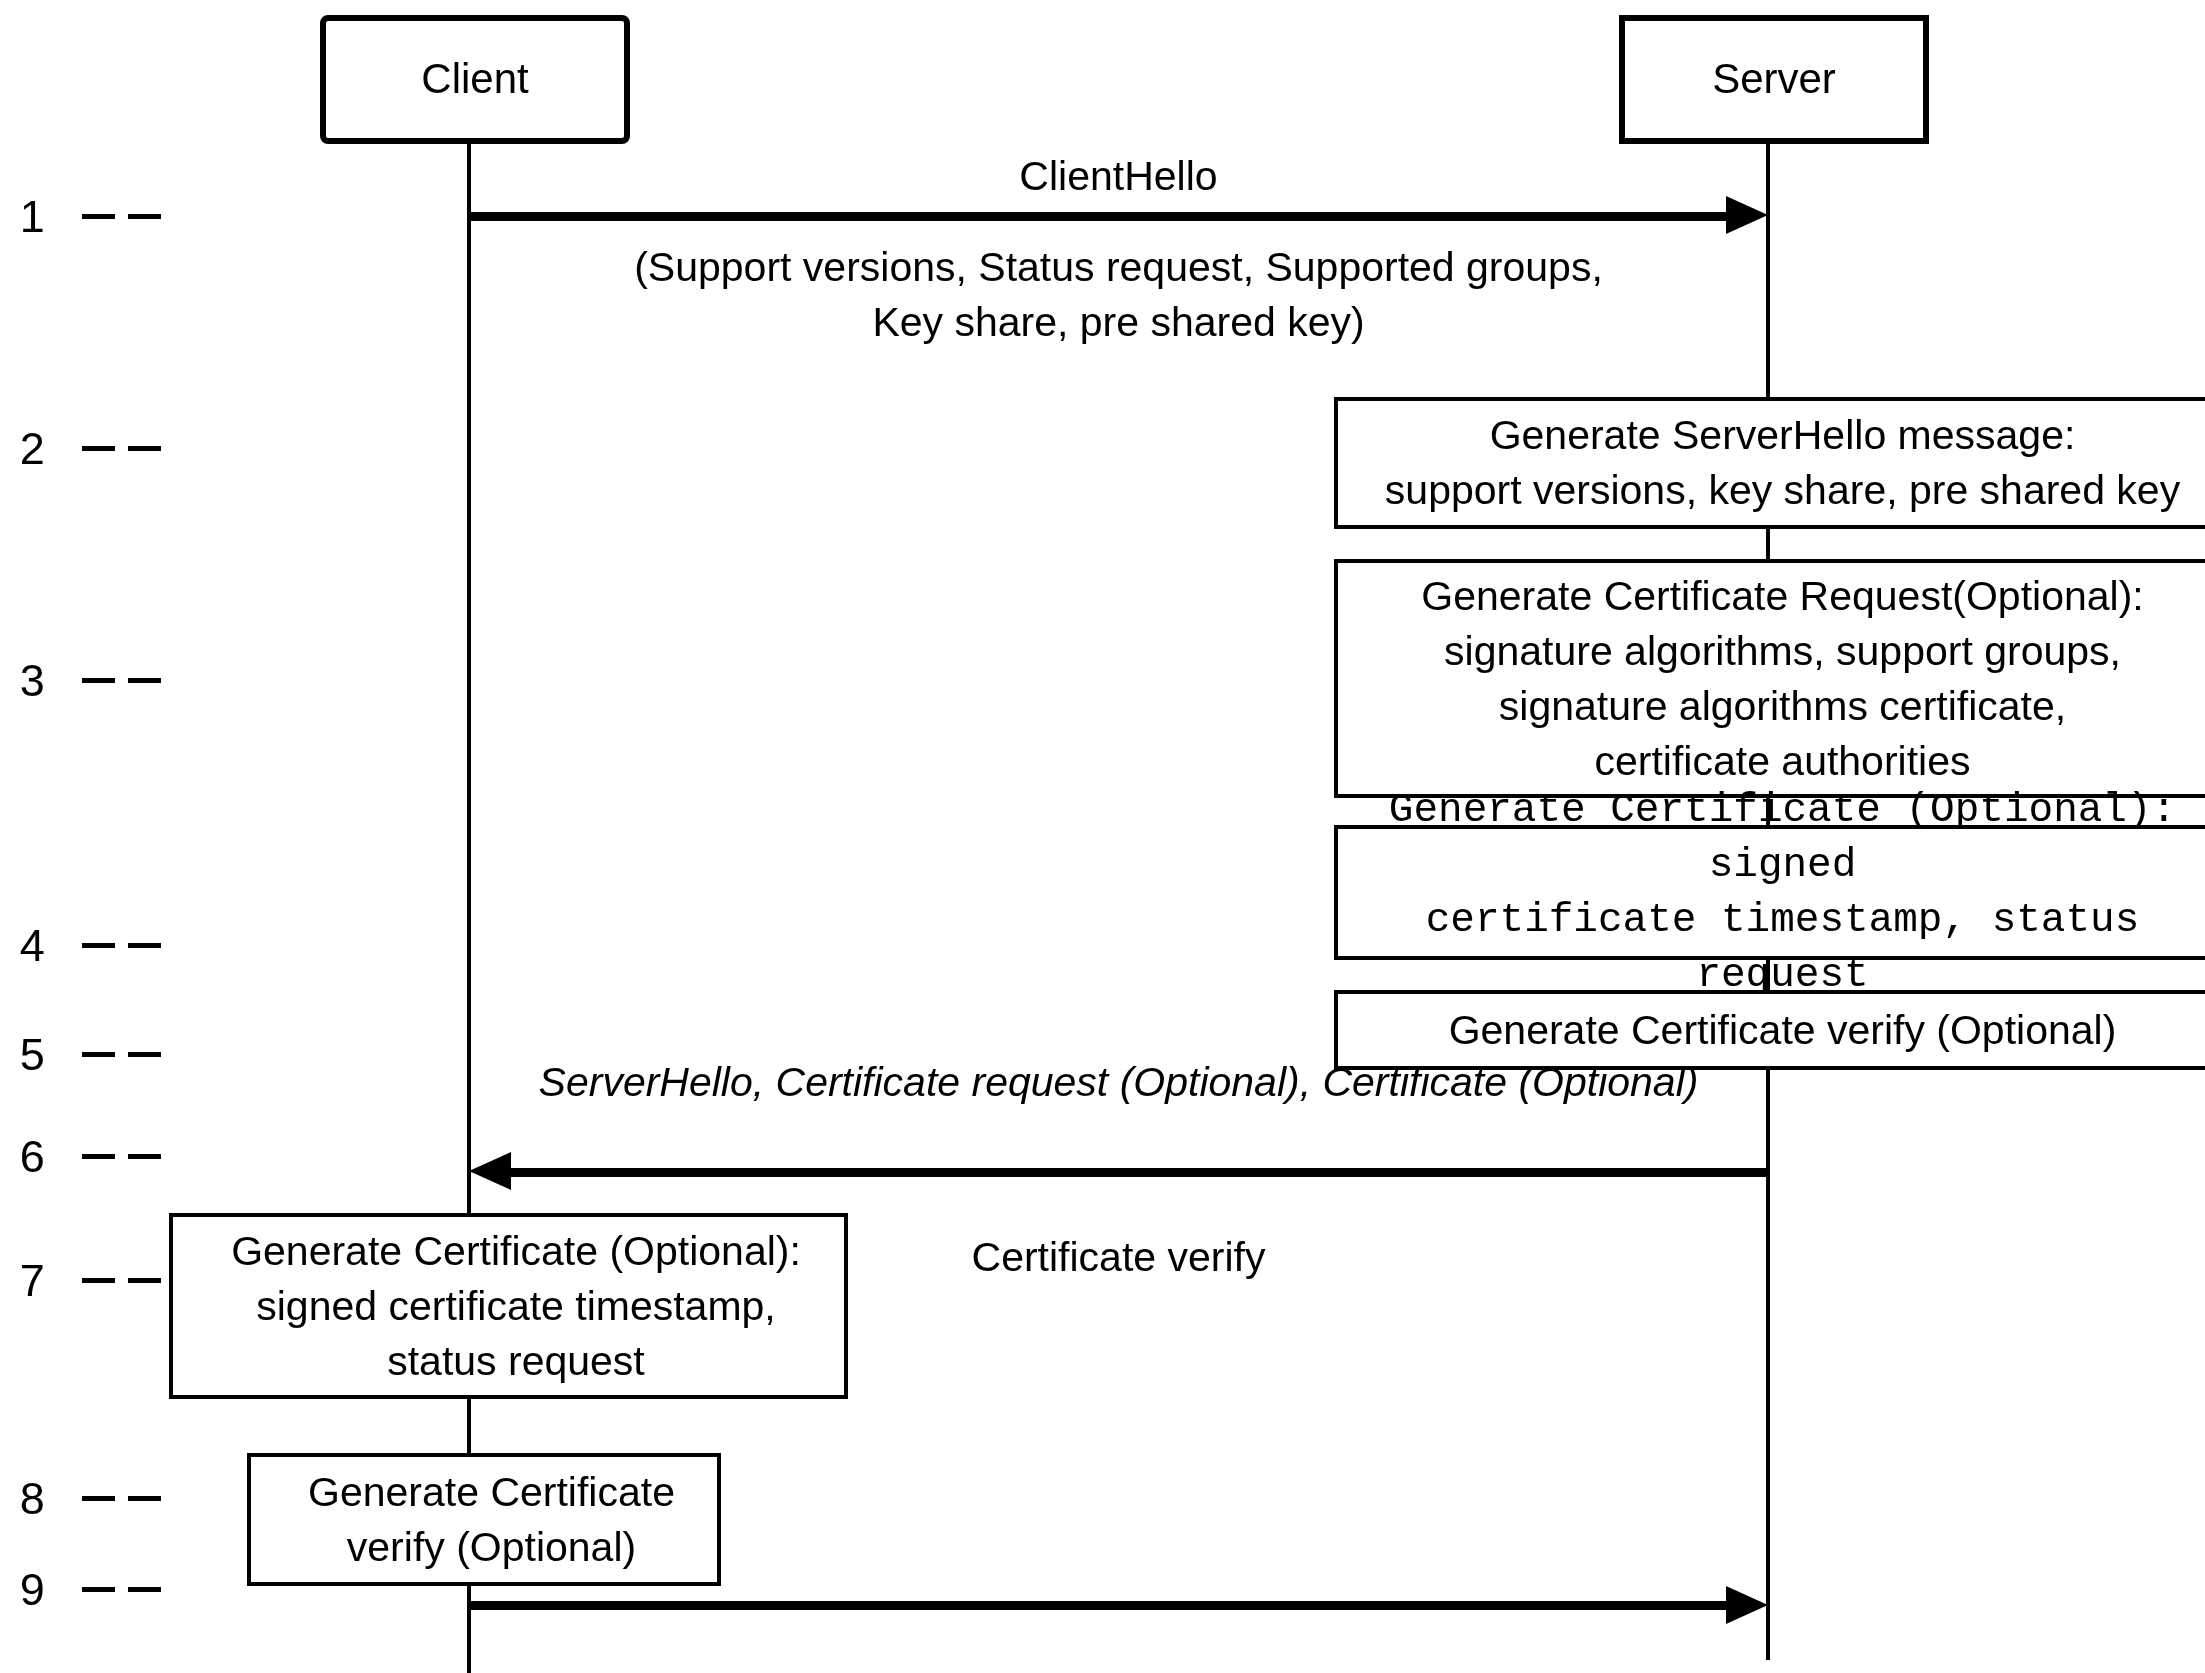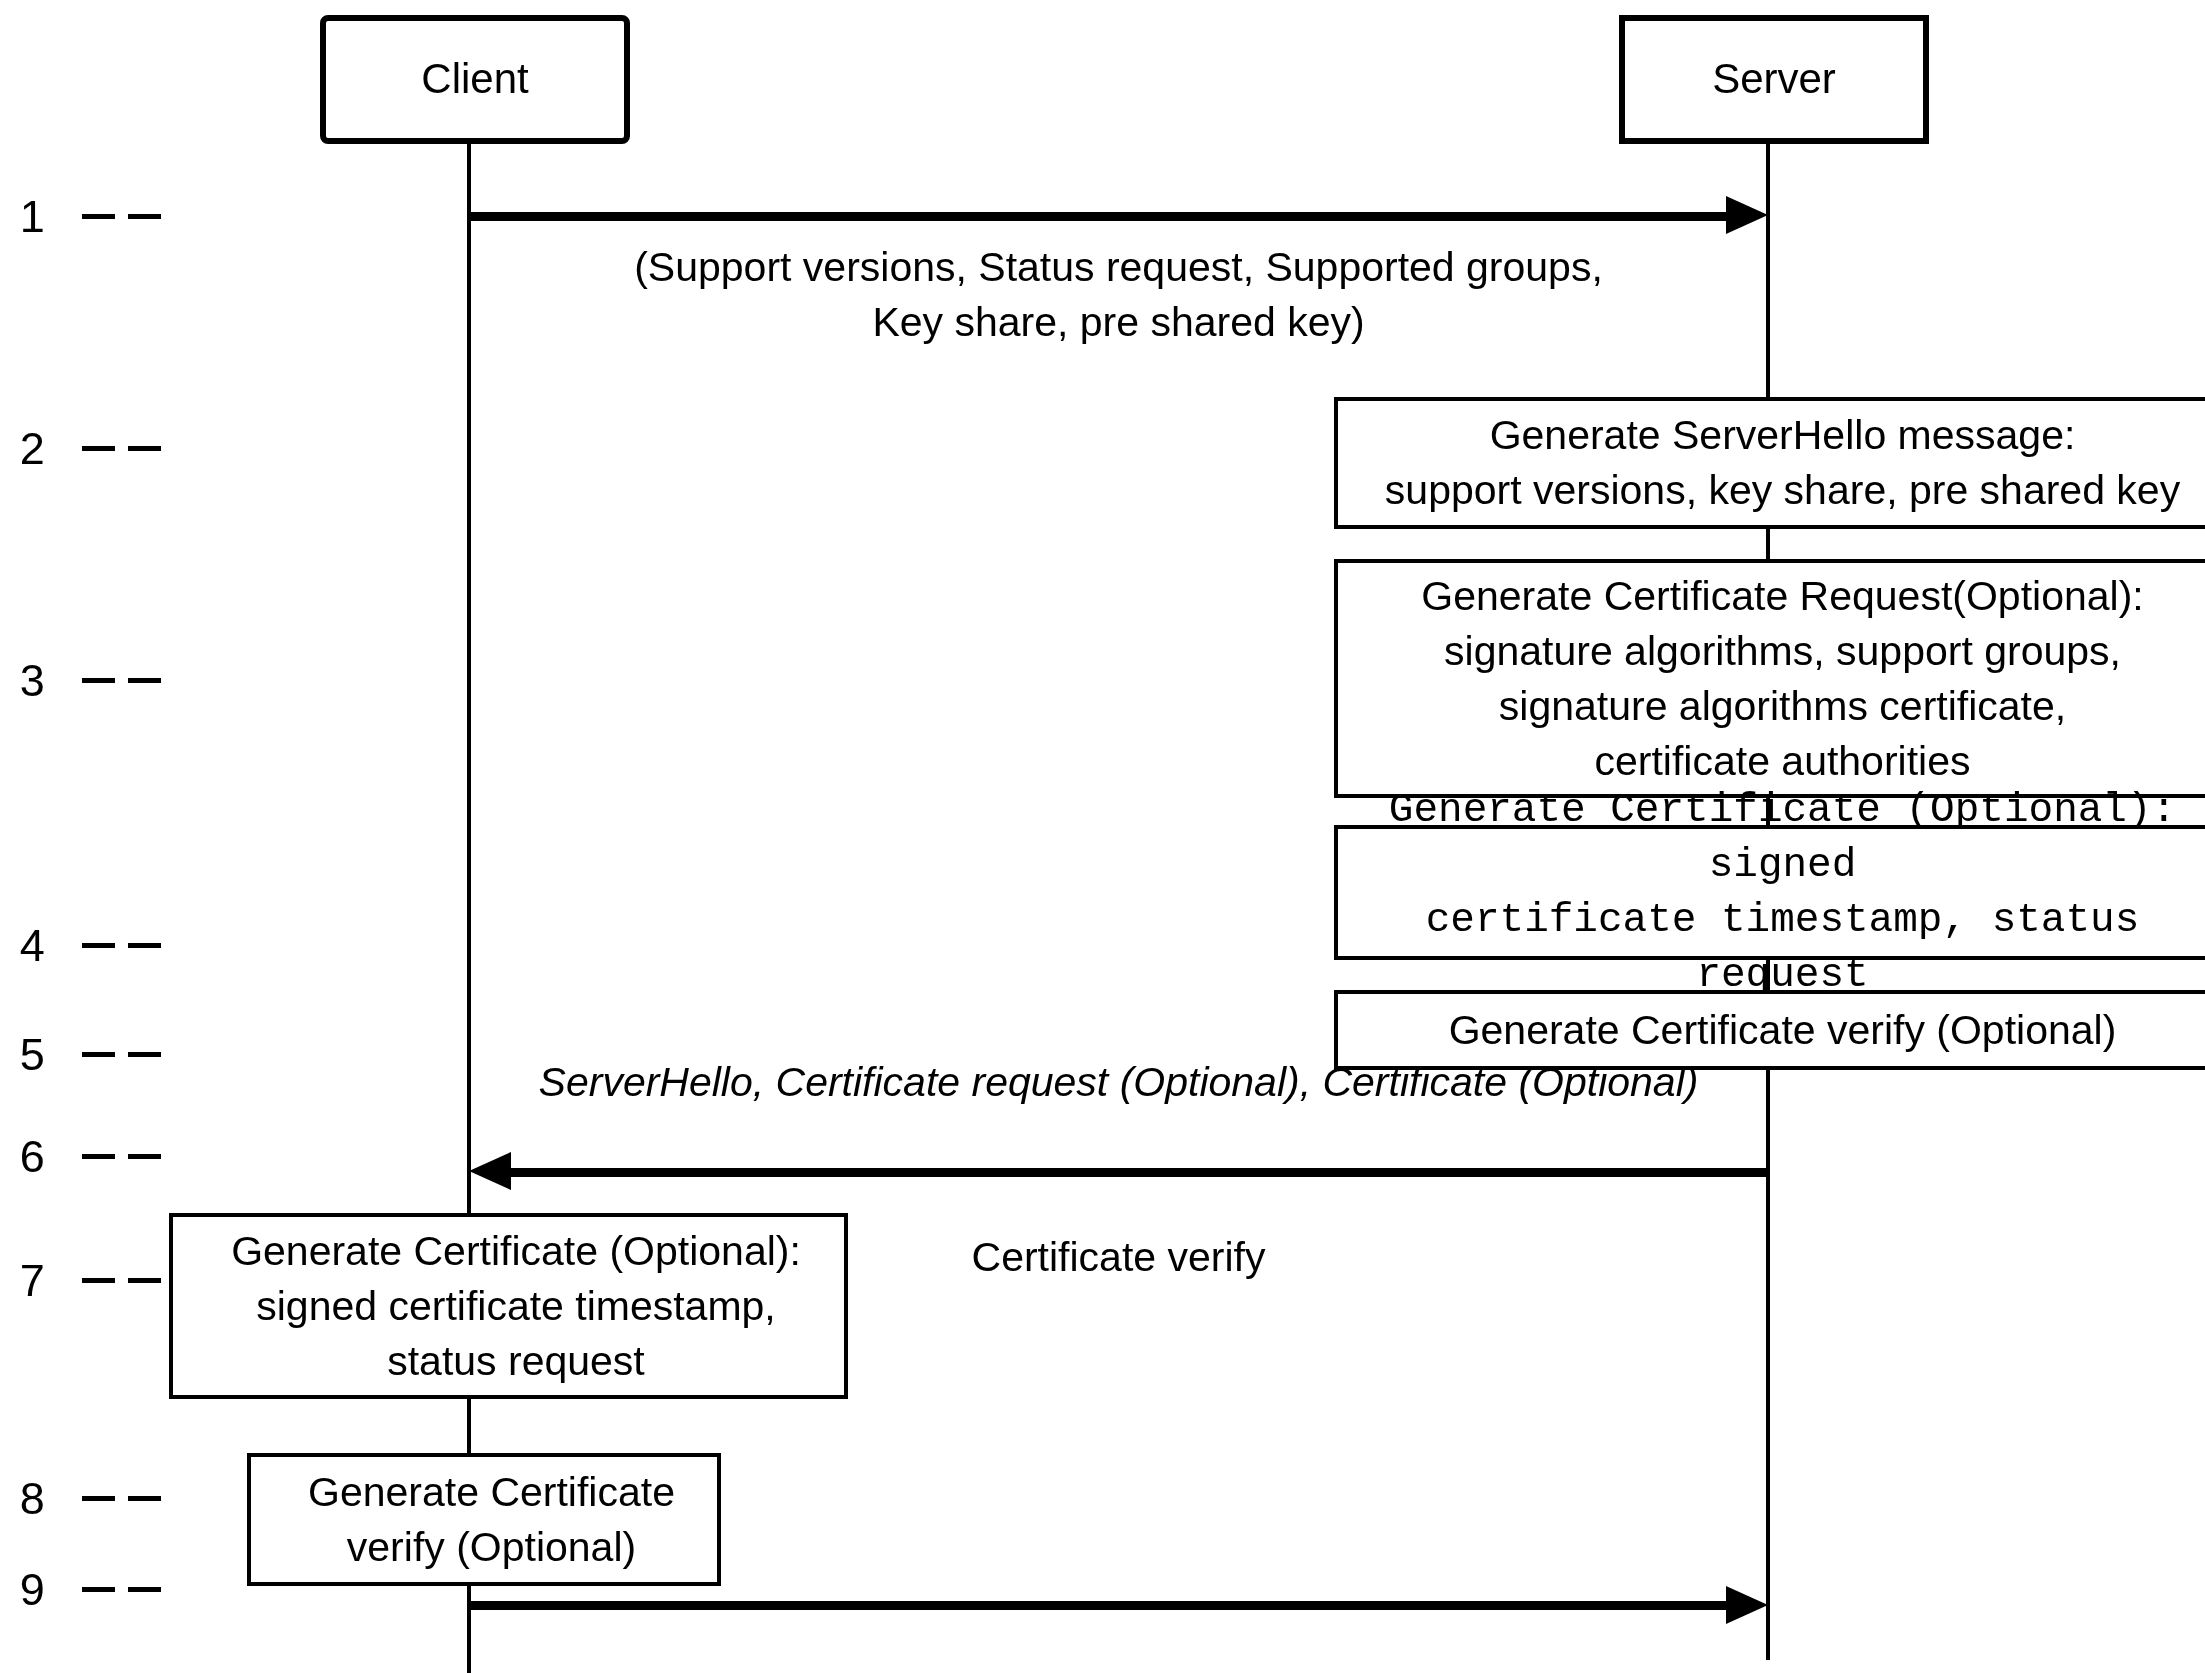--- a/index.html
+++ b/index.html
@@ -108,20 +108,21 @@
     <span class="marker-num">8</span>
     <div class="dash d1"></div>
       <div class="dash d2"></div>
   </div>
   <div class="abs marker-row" style="left:11px;top:1559px;">
     <span class="marker-num">9</span>
     <div class="dash d1"></div>
       <div class="dash d2"></div>
   </div>
 
+  <div class="abs msg-label" style="left:469px;top:154px;width:1299px;">ClientHello</div>
   <div class="abs shaft" style="left:469px;top:212px;width:1259px;"></div>
   <div class="abs head-right" style="left:1726px;top:196px;"></div>
   <div class="abs msg-label" style="left:469px;top:240px;width:1299px;line-height:55px;">(Support versions, Status request, Supported groups,
 Key share, pre shared key)</div>
 
   <div class="abs proc-box" style="left:1334px;top:397px;width:859px;height:124px;">Generate ServerHello message:
 support versions, key share, pre shared key</div>
   <div class="abs proc-box" style="left:1334px;top:559px;width:859px;height:231px;">Generate Certificate Request(Optional):
 signature algorithms, support groups,
 signature algorithms certificate,

